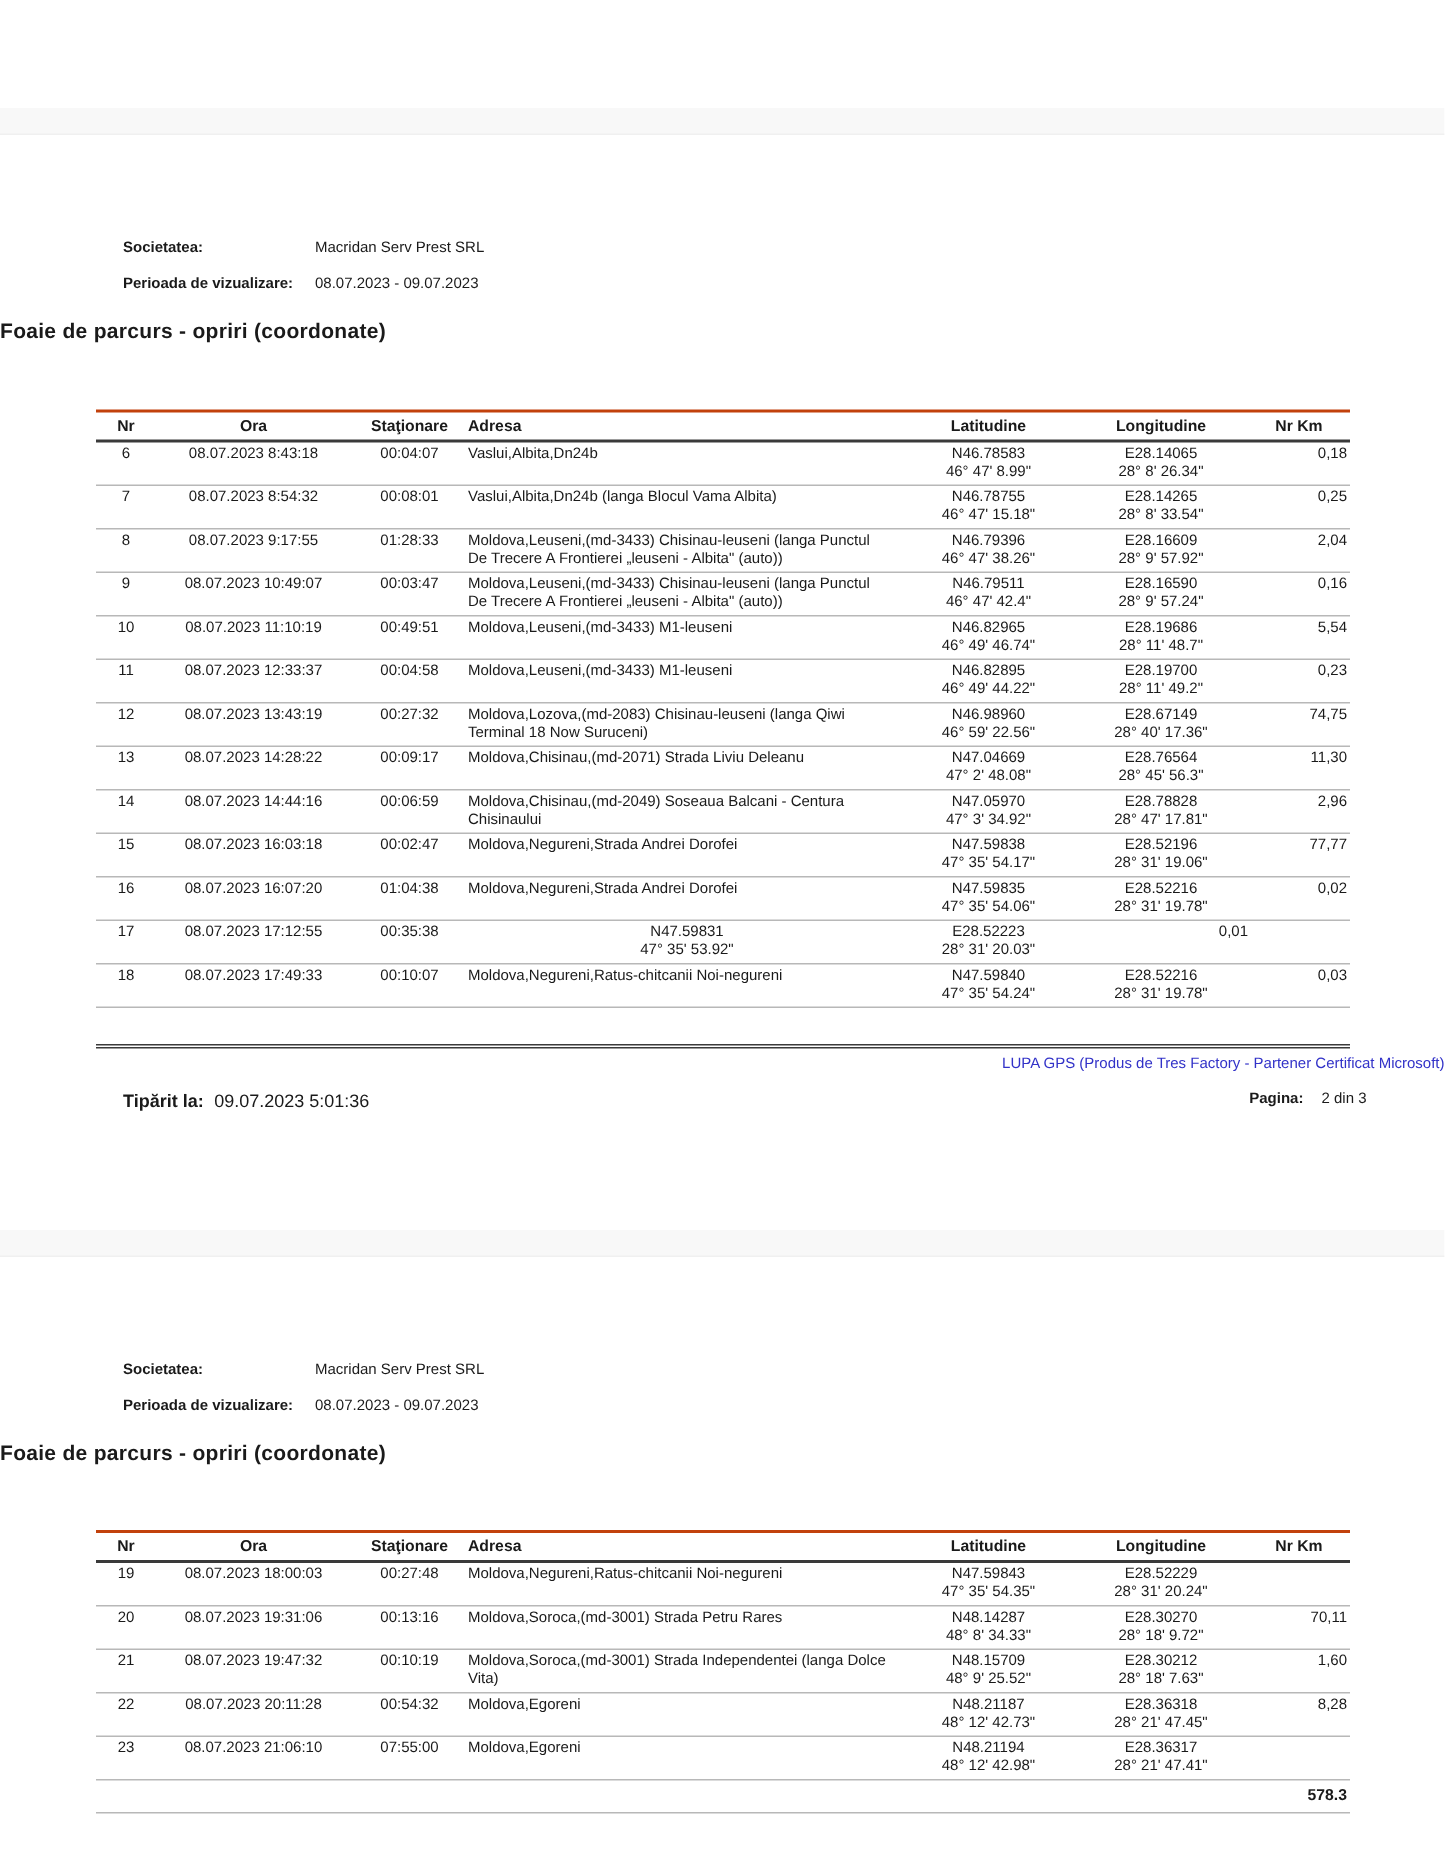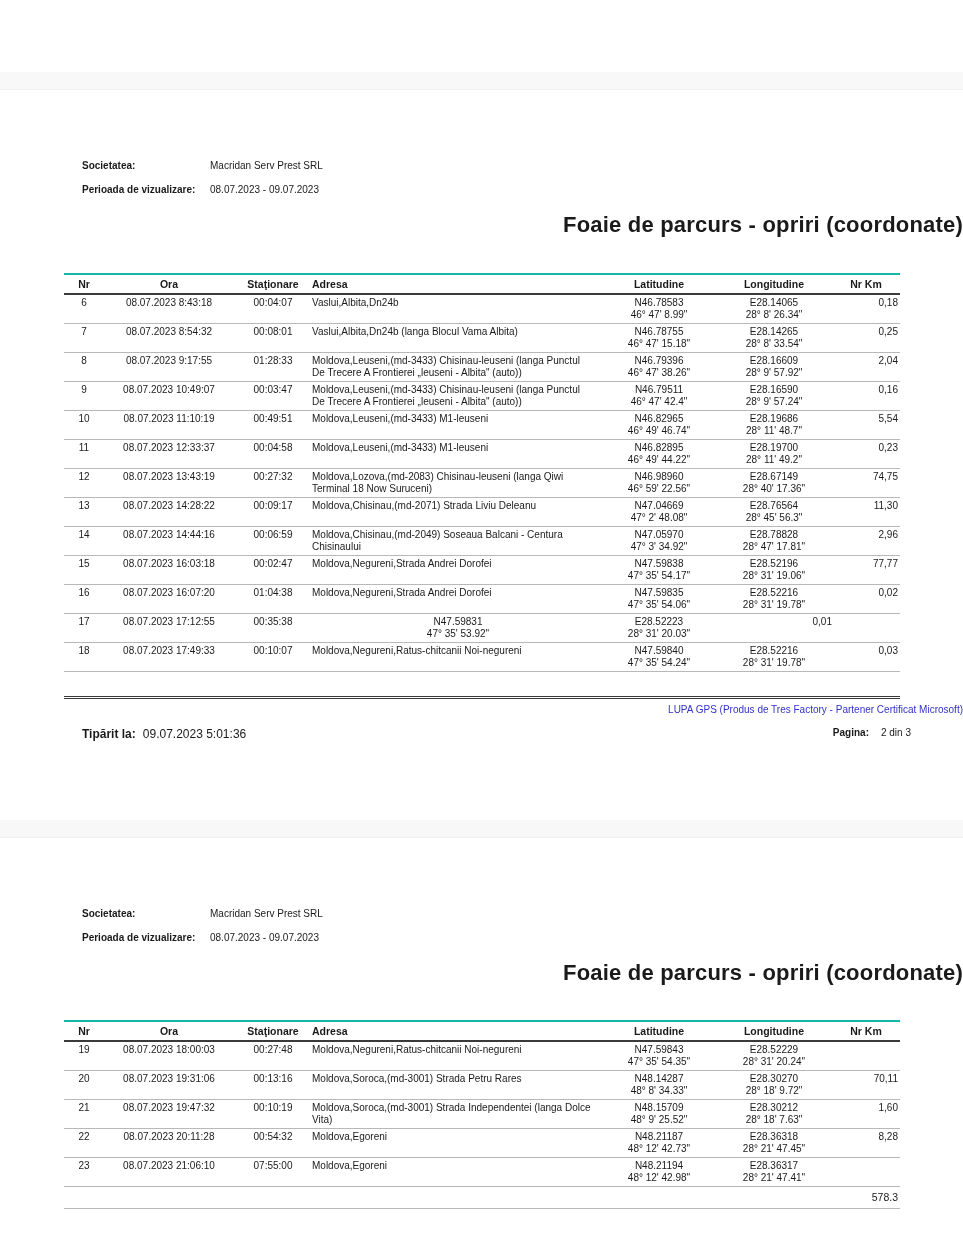--- a/index.html
+++ b/index.html
@@ -12,37 +12,37 @@
   .page-gap { height:18px; background:#f8f8f8; border-bottom:1px solid #f0f0f0; }
   #page1 { height:730px; }
   #page2 { height:404px; }
 
   .meta { position:absolute; left:82px; top:70px; font-size:10px; }
   .meta-row { display:flex; margin-bottom:12px; line-height:12px; }
   .meta-label { font-weight:bold; width:128px; }
 
   .doc-title {
     position:absolute; top:122px; left:0; width:100%;
-    text-align:right; font-size:22px; font-weight:bold; letter-spacing:0.2px;
+    text-align:left; font-size:14px; font-weight:bold; letter-spacing:0.2px;
   }
 
   .table { position:absolute; top:183px; left:64px; width:836px; font-size:10px; }
   #page2 .table { top:182px; }
   .t-header, .t-row, .t-total {
     display:grid;
     grid-template-columns:40px 130px 78px 292px 110px 120px 66px;
   }
   .t-header {
-    border-top:2px solid #14b8a6; border-bottom:2px solid #3a3a3a;
+    border-top:2px solid #c2410c; border-bottom:2px solid #3a3a3a;
     font-weight:bold; font-size:10.5px; padding:3px 0; line-height:12px;
   }
   .t-row {
     border-bottom:1px solid #b8b8b8; padding:2px 0; min-height:29px; line-height:12px;
   }
-  .t-total { border-bottom:1px solid #b8b8b8; padding:4px 0 5px; font-weight:normal; font-size:10.5px; }
+  .t-total { border-bottom:1px solid #b8b8b8; padding:4px 0 5px; font-weight:bold; font-size:10.5px; }
   .c-nr, .c-ora, .c-stat, .c-lat, .c-lon { text-align:center; }
   .c-adr { text-align:left; padding-right:10px; }
   .c-km { text-align:right; padding-right:2px; }
   .h-km { text-align:center; padding-right:2px; }
 
   .f-line { position:absolute; left:64px; width:836px; top:606px; border-top:3px double #3a3a3a; }
   .f-gps {
     position:absolute; top:614px; left:0; width:100%; text-align:right;
     font-size:10px; color:#3232c8; text-decoration:none; cursor:pointer;
   }

